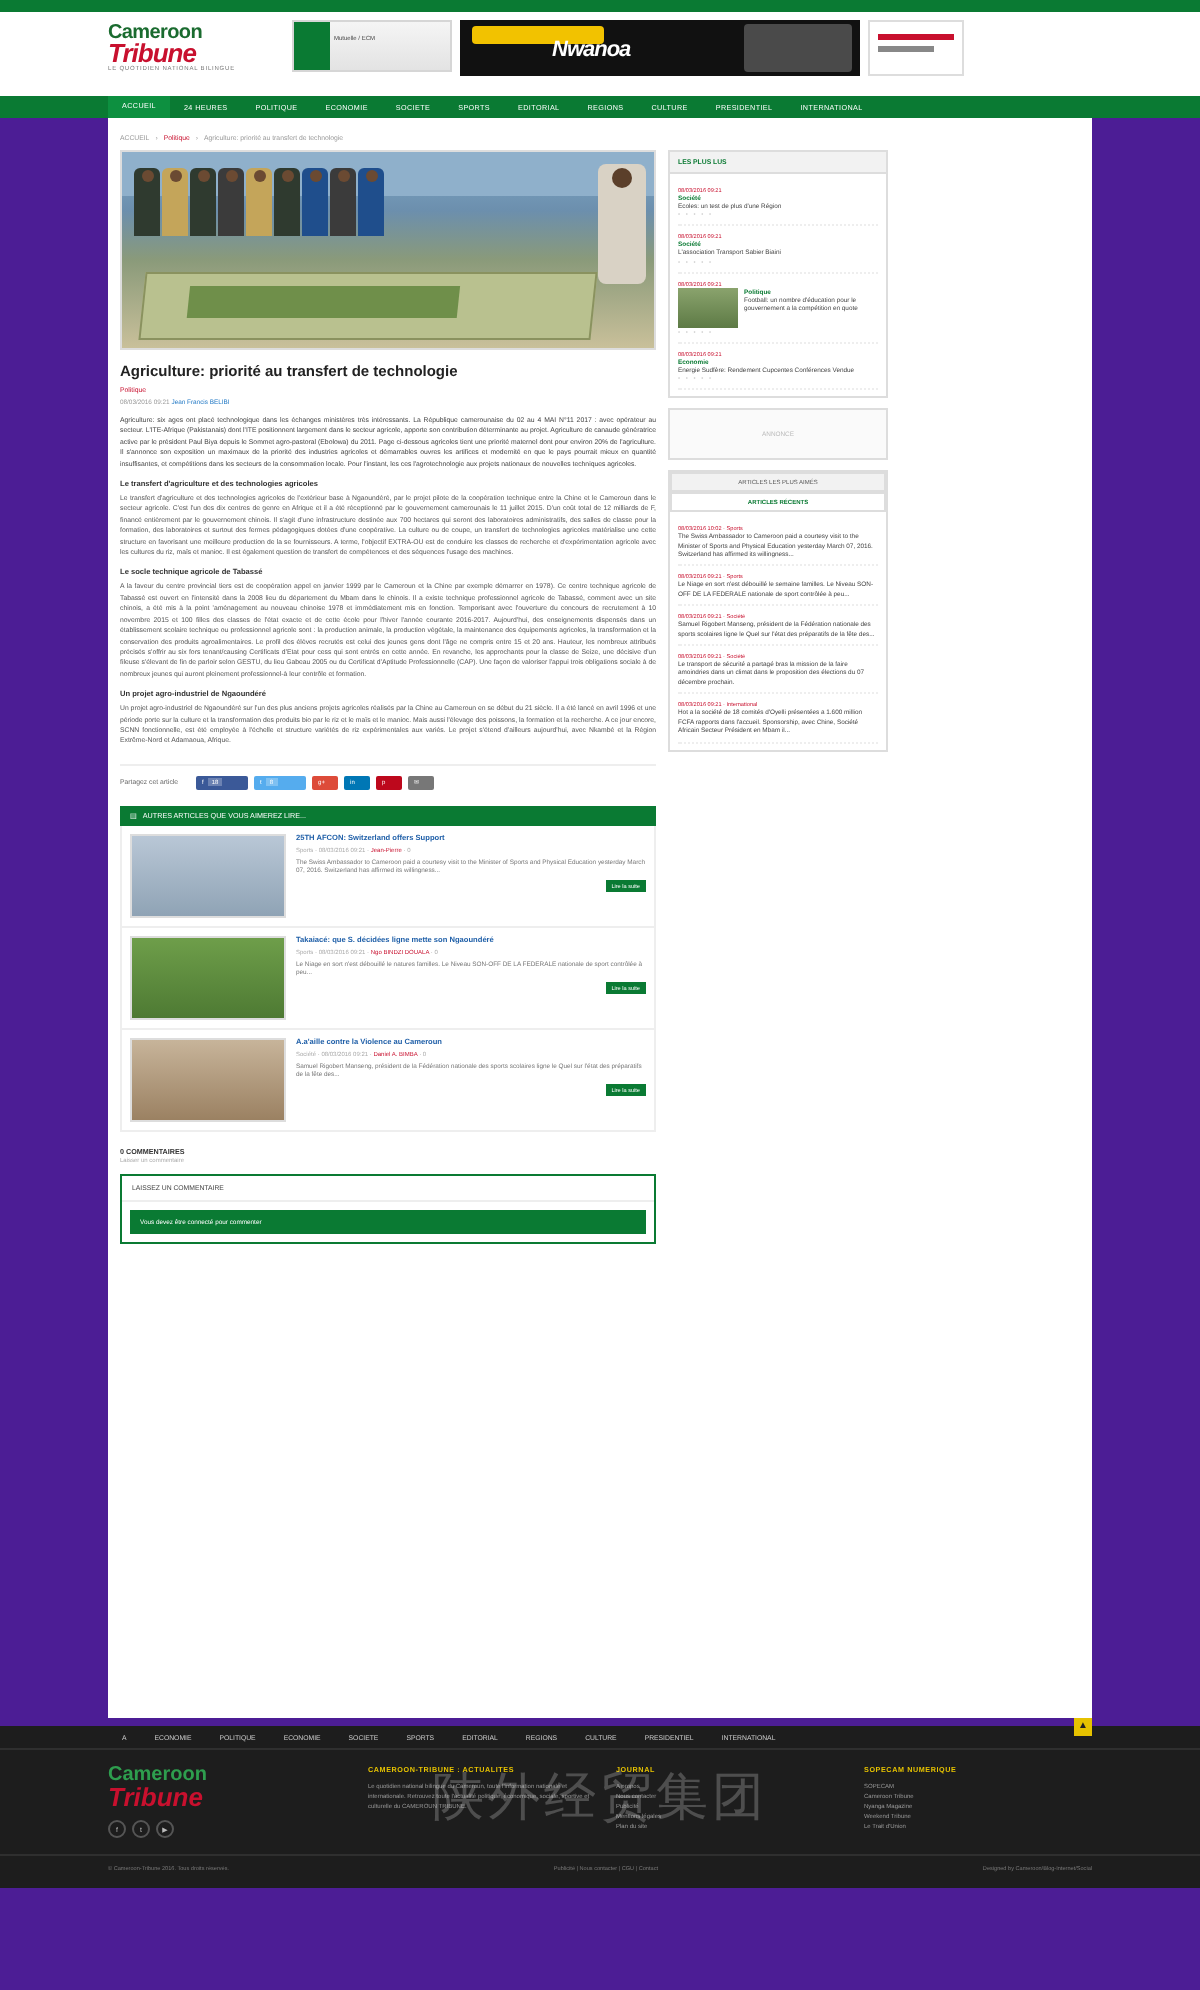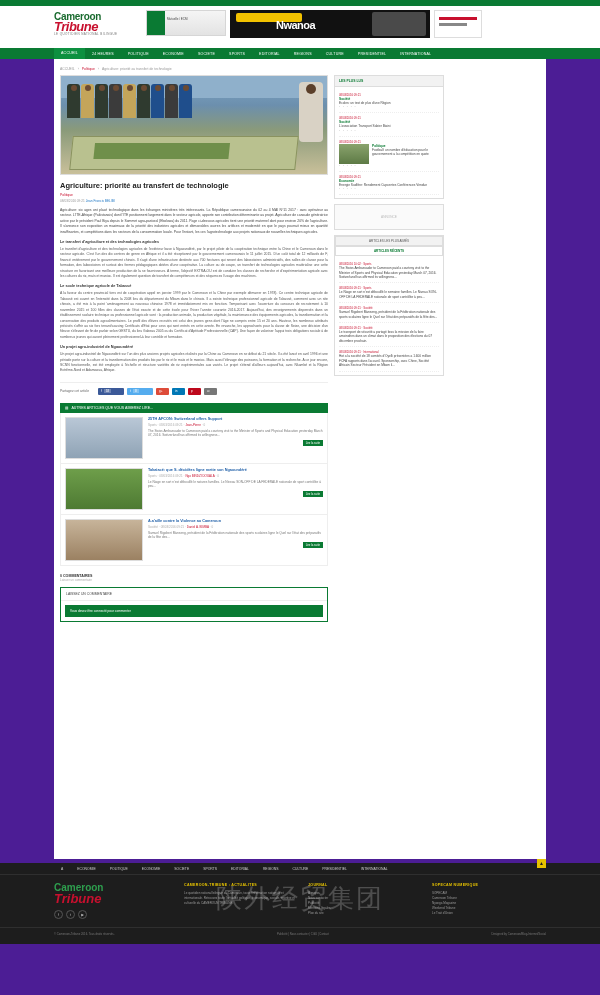--- a/index.html
+++ b/index.html
@@ -22,21 +22,21 @@
   .logo { width: 86px; padding-top: 2px; }
   .logo-text1 { font-size: 10px; font-weight: bold; color: #1a6b2f; letter-spacing: -0.3px; line-height: 9px; }
   .logo-text2 { font-size: 13px; font-style: italic; font-weight: bold; color: #c8102e; line-height: 11px; letter-spacing: -0.5px; }
   .logo-sub { font-size: 3px; color: #777; letter-spacing: .4px; }
   .ad-row { display: flex; gap: 4px; align-items: flex-start; flex: 1; }
   .ad-small { width: 80px; height: 26px; background: linear-gradient(180deg,#f5f5f5,#e3e3e3); border: 1px solid #d6d6d6; position: relative; overflow: hidden; }
   .ad-small .stripe { position:absolute; left:0; top:0; bottom:0; width:18px; background:#0a7a33; }
   .ad-small .txt { position:absolute; left:20px; top:6px; font-size:3px; color:#444; }
   .ad-banner { width: 200px; height: 28px; background: #111; position: relative; overflow:hidden; }
   .ad-banner .yellow { position:absolute; left:6px; top:3px; width:66px; height:9px; background:#f2c200; border-radius:2px; }
-  .ad-banner .brand { position:absolute; left:46px; top:9px; font-size:11px; font-weight:bold; color:#fff; letter-spacing:-.5px;}
+  .ad-banner .brand { position:absolute; left:46px; top:9px; font-size:11px; font-style:italic; font-weight:bold; color:#fff; letter-spacing:-.5px;}
   .ad-banner .person { position:absolute; right:4px; top:2px; width:54px; height:24px; background:#4a4a4a; border-radius:2px; }
   .ad-right { width: 48px; height: 28px; background: #fff; border: 1px solid #ddd; position: relative; }
   .ad-right .bar { position:absolute; left:4px; right:4px; height:3px; background:#c8102e; top:6px; }
   .ad-right .bar2 { position:absolute; left:4px; right:14px; height:3px; background:#888; top:12px; }
 
   
   .nav { background: #0a7a33; height: 11px; }
   .nav-inner { width: 492px; margin: 0 auto; display: flex; align-items: center; height: 11px; }
   .nav a { color: #fff; font-size: 3.6px; text-decoration: none; padding: 0 7px; letter-spacing: .2px; white-space: nowrap; }
   .nav a.active { background: #0d9040; height:11px; line-height:11px; }

